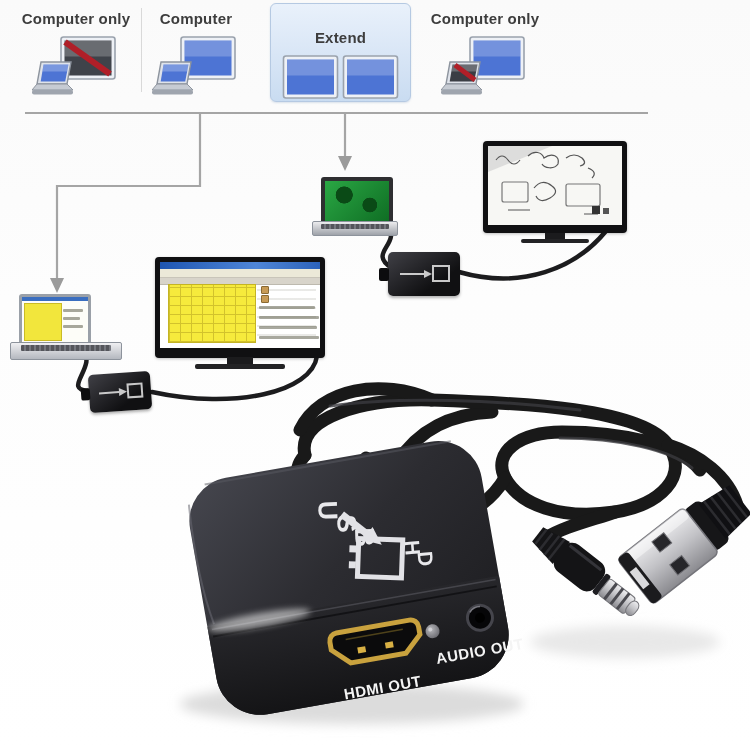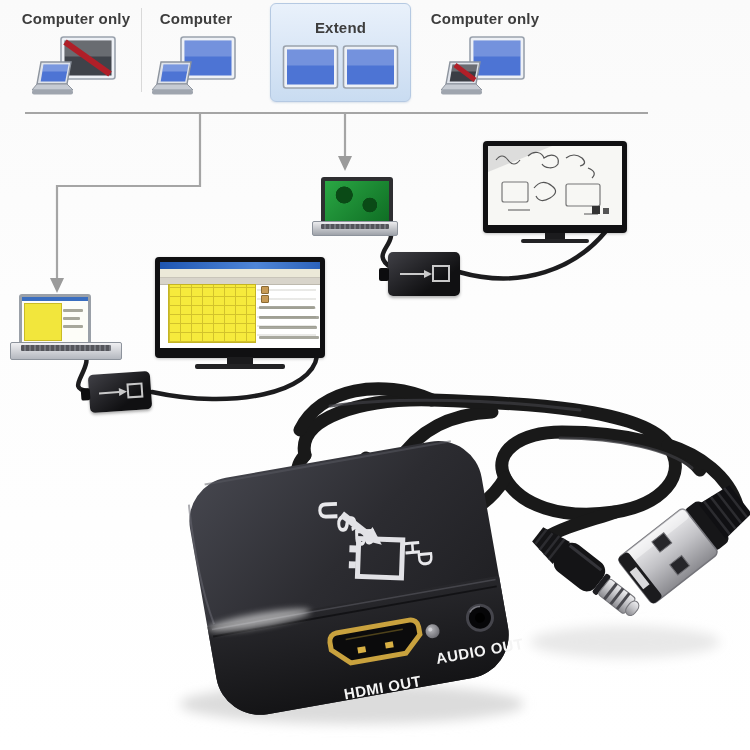--- a/index.html
+++ b/index.html
@@ -5,21 +5,21 @@
   html,body{margin:0;padding:0;background:#fff;}
   .canvas{position:relative;width:750px;height:750px;background:linear-gradient(180deg,#fafafa 0%,#fdfdfd 40%,#ffffff 100%);overflow:hidden;font-family:"Liberation Sans",sans-serif;}
   
   .mode-bar{position:absolute;left:0;top:0;width:642px;height:110px;padding-left:32px;}
   .mode{position:absolute;text-align:center;}
   .mode-label{font-size:15px;font-weight:bold;color:#3d3d3d;letter-spacing:.2px;}
   .mode-icon{display:block;margin:7px auto 0;}
   .vdiv{position:absolute;left:141px;top:8px;width:1px;height:84px;background:#d9d9d9;}
   .extend-panel{left:270px;top:3px;width:139px;height:97px;border:1px solid #b5c9e2;border-radius:6px;
     background:linear-gradient(180deg,#e9f1fb 0%,#d3e2f4 70%,#c9dcf1 100%);box-shadow:0 1px 2px rgba(120,150,190,.25);}
-  .extend-panel .mode-label{margin-top:15px;}
+  .extend-panel .mode-label{margin-top:25px;}
   
   .flow{position:absolute;left:0;top:0;}
   .tv{position:absolute;background:#101012;border-radius:4px;box-shadow:0 1px 3px rgba(0,0,0,.25);}
   .tv .screen{position:absolute;overflow:hidden;background:#fff;}
   .neck{position:absolute;background:#1b1b1d;}
   .base{position:absolute;background:#232325;border-radius:2px;}
   .xl-title{height:7px;background:linear-gradient(90deg,#1e55b0,#4f86d8 60%,#2c62ba);}
   .xl-tool{height:8px;background:#ece9d8;border-bottom:1px solid #c9c5b9;}
   .xl-colh{height:6px;background:#d8d4ca;border-bottom:1px solid #bdb9ae;}
   .xl-grid{position:absolute;left:8px;top:22px;width:86px;bottom:5px;background:#f6ea3c;

